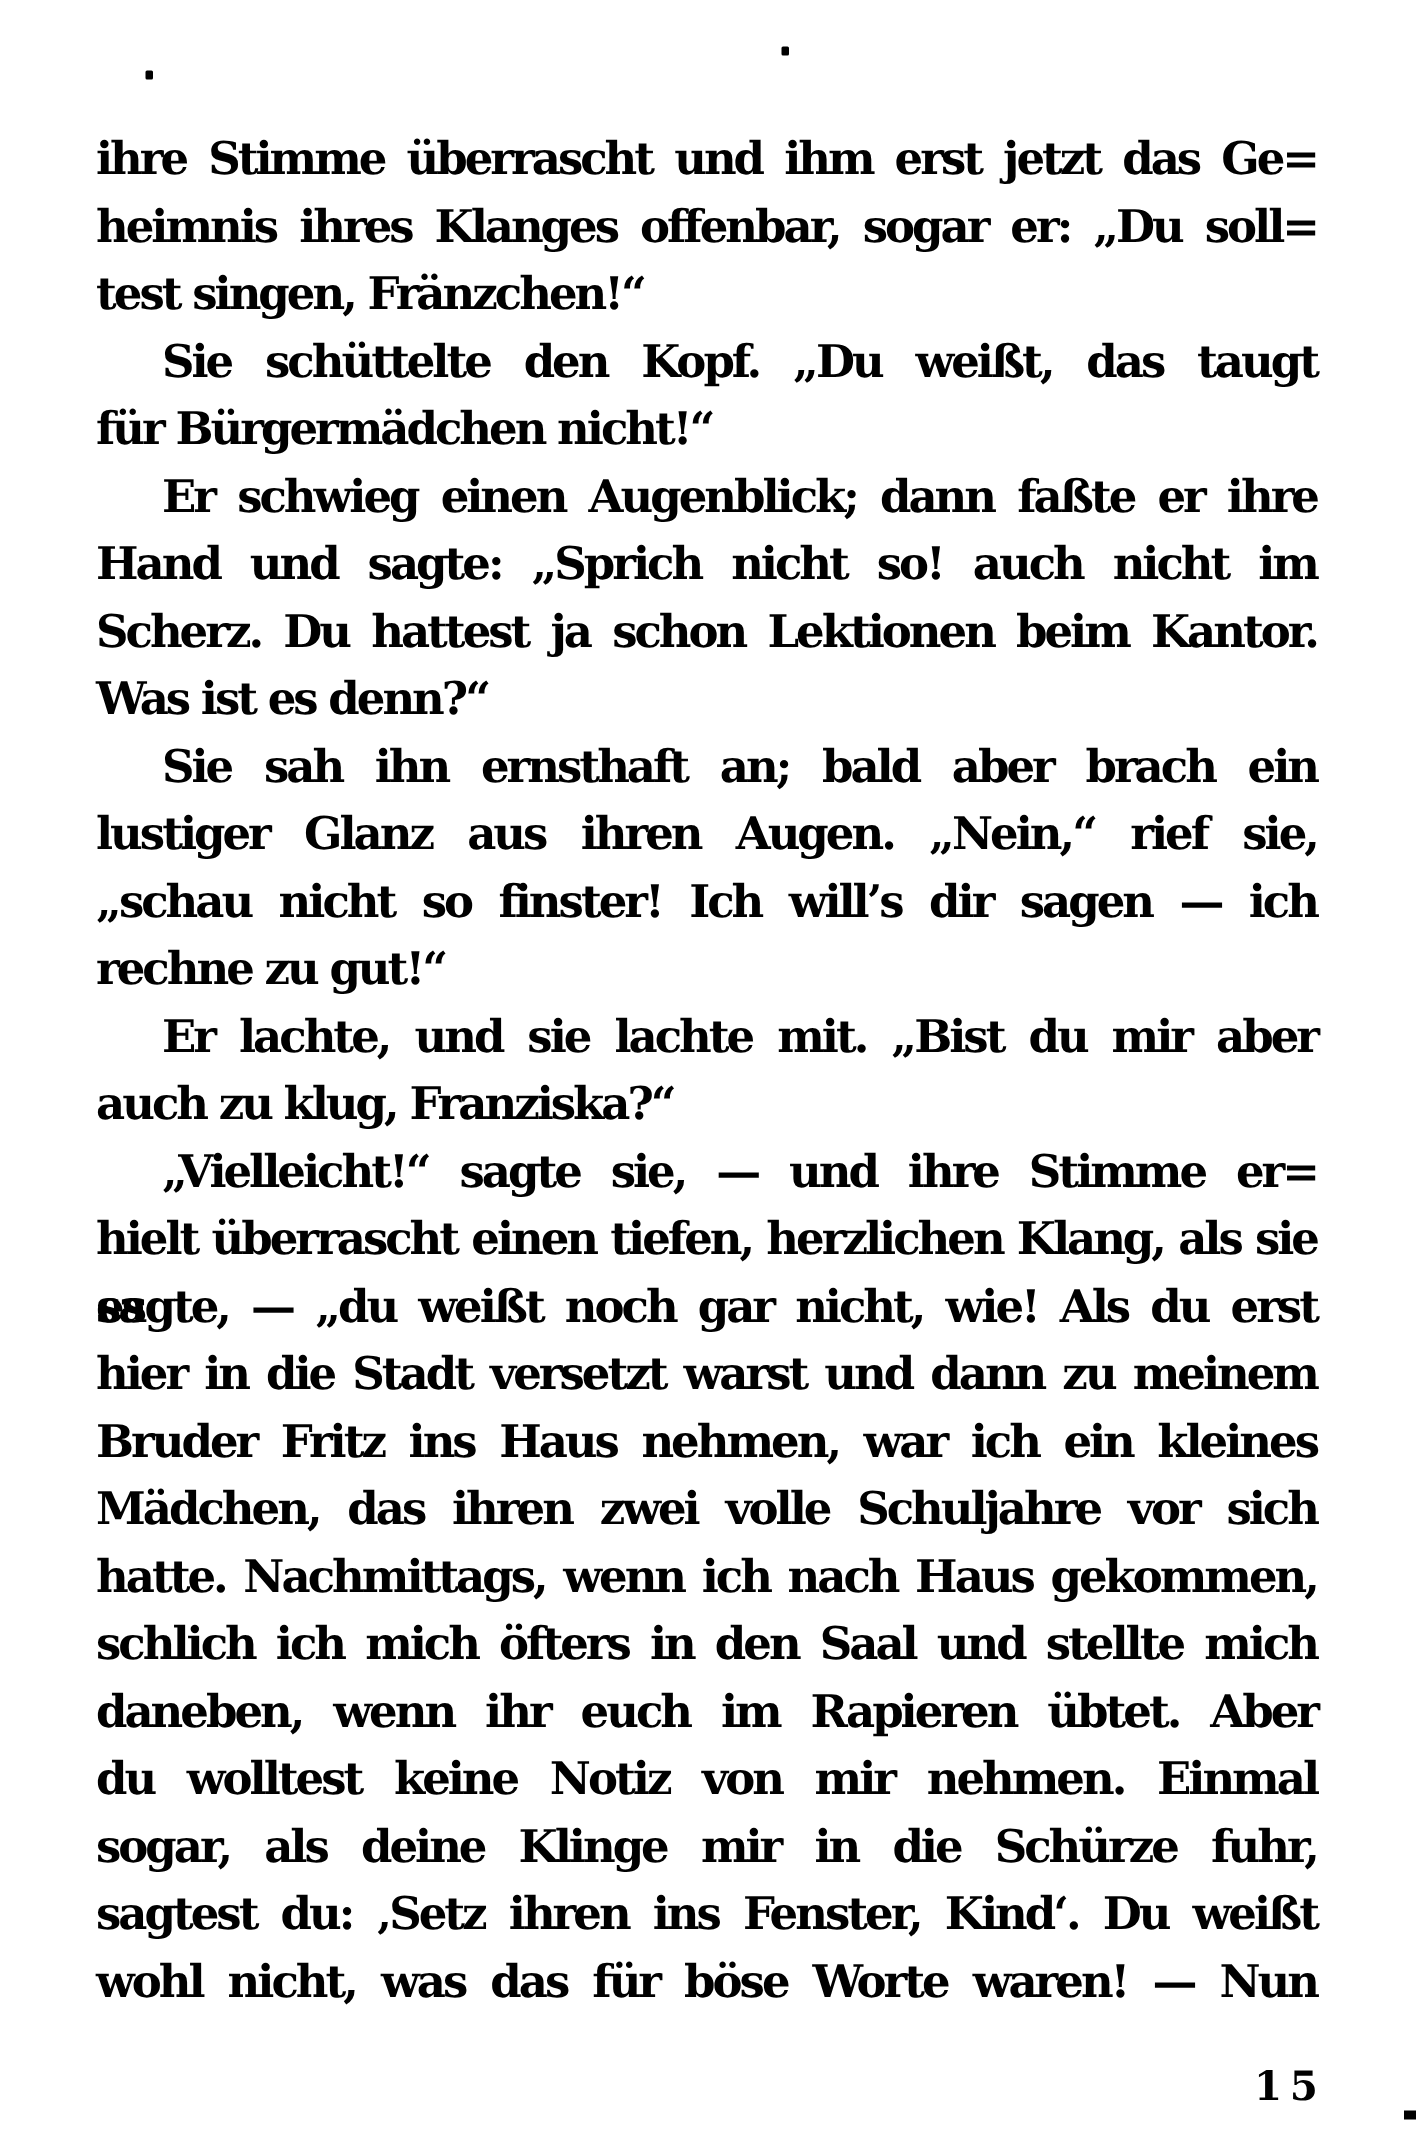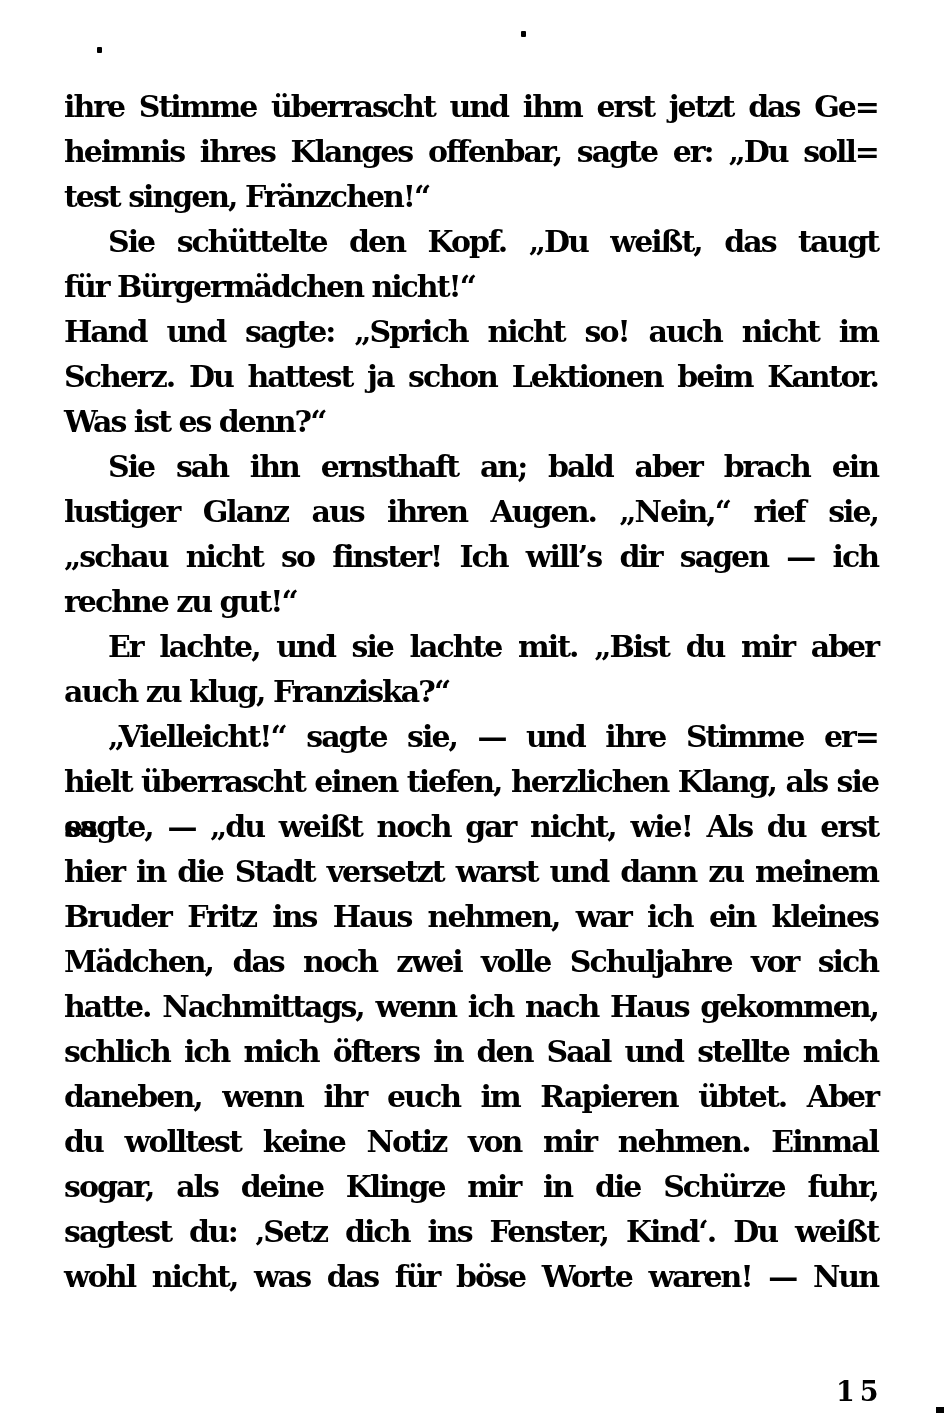--- a/index.html
+++ b/index.html
@@ -69,42 +69,43 @@
 <body>
 
 <div class="page">
   <span class="speck speck-1"></span>
   <span class="speck speck-2"></span>
   <span class="speck speck-3"></span>
   <span class="speck speck-4"></span>
 
   <div class="text-block">
       <div class="line">ihre Stimme überrascht und ihm erst jetzt das Ge=</div>
-      <div class="line">heimnis ihres Klanges offenbar, sagte er: „Du soll=</div>
+      <div class="line">heimnis ihres Klanges offenbar, sogar er: „Du soll=</div>
       <div class="line end">test singen, Fränzchen!“</div>
       <div class="line indent">Sie schüttelte den Kopf. „Du weißt, das taugt</div>
       <div class="line end">für Bürgermädchen nicht!“</div>
+      <div class="line indent">Er schwieg einen Augenblick; dann faßte er ihre</div>
       <div class="line">Hand und sagte: „Sprich nicht so! auch nicht im</div>
       <div class="line">Scherz. Du hattest ja schon Lektionen beim Kantor.</div>
       <div class="line end">Was ist es denn?“</div>
       <div class="line indent">Sie sah ihn ernsthaft an; bald aber brach ein</div>
       <div class="line">lustiger Glanz aus ihren Augen. „Nein,“ rief sie,</div>
       <div class="line">„schau nicht so finster! Ich will’s dir sagen — ich</div>
       <div class="line end">rechne zu gut!“</div>
       <div class="line indent">Er lachte, und sie lachte mit. „Bist du mir aber</div>
       <div class="line end">auch zu klug, Franziska?“</div>
       <div class="line indent">„Vielleicht!“ sagte sie, — und ihre Stimme er=</div>
       <div class="line">hielt überrascht einen tiefen, herzlichen Klang, als sie es</div>
       <div class="line">sagte, — „du weißt noch gar nicht, wie! Als du erst</div>
       <div class="line">hier in die Stadt versetzt warst und dann zu meinem</div>
       <div class="line">Bruder Fritz ins Haus nehmen, war ich ein kleines</div>
-      <div class="line">Mädchen, das noch zwei volle Schuljahre vor sich</div>
+      <div class="line">Mädchen, das ihren zwei volle Schuljahre vor sich</div>
       <div class="line">hatte. Nachmittags, wenn ich nach Haus gekommen,</div>
       <div class="line">schlich ich mich öfters in den Saal und stellte mich</div>
       <div class="line">daneben, wenn ihr euch im Rapieren übtet. Aber</div>
       <div class="line">du wolltest keine Notiz von mir nehmen. Einmal</div>
       <div class="line">sogar, als deine Klinge mir in die Schürze fuhr,</div>
-      <div class="line">sagtest du: ‚Setz dich ins Fenster, Kind‘. Du weißt</div>
+      <div class="line">sagtest du: ‚Setz ihren ins Fenster, Kind‘. Du weißt</div>
       <div class="line">wohl nicht, was das für böse Worte waren! — Nun</div>
     </div>
 
   <div class="page-number">15</div>
 </div>
 
 </body></html>

